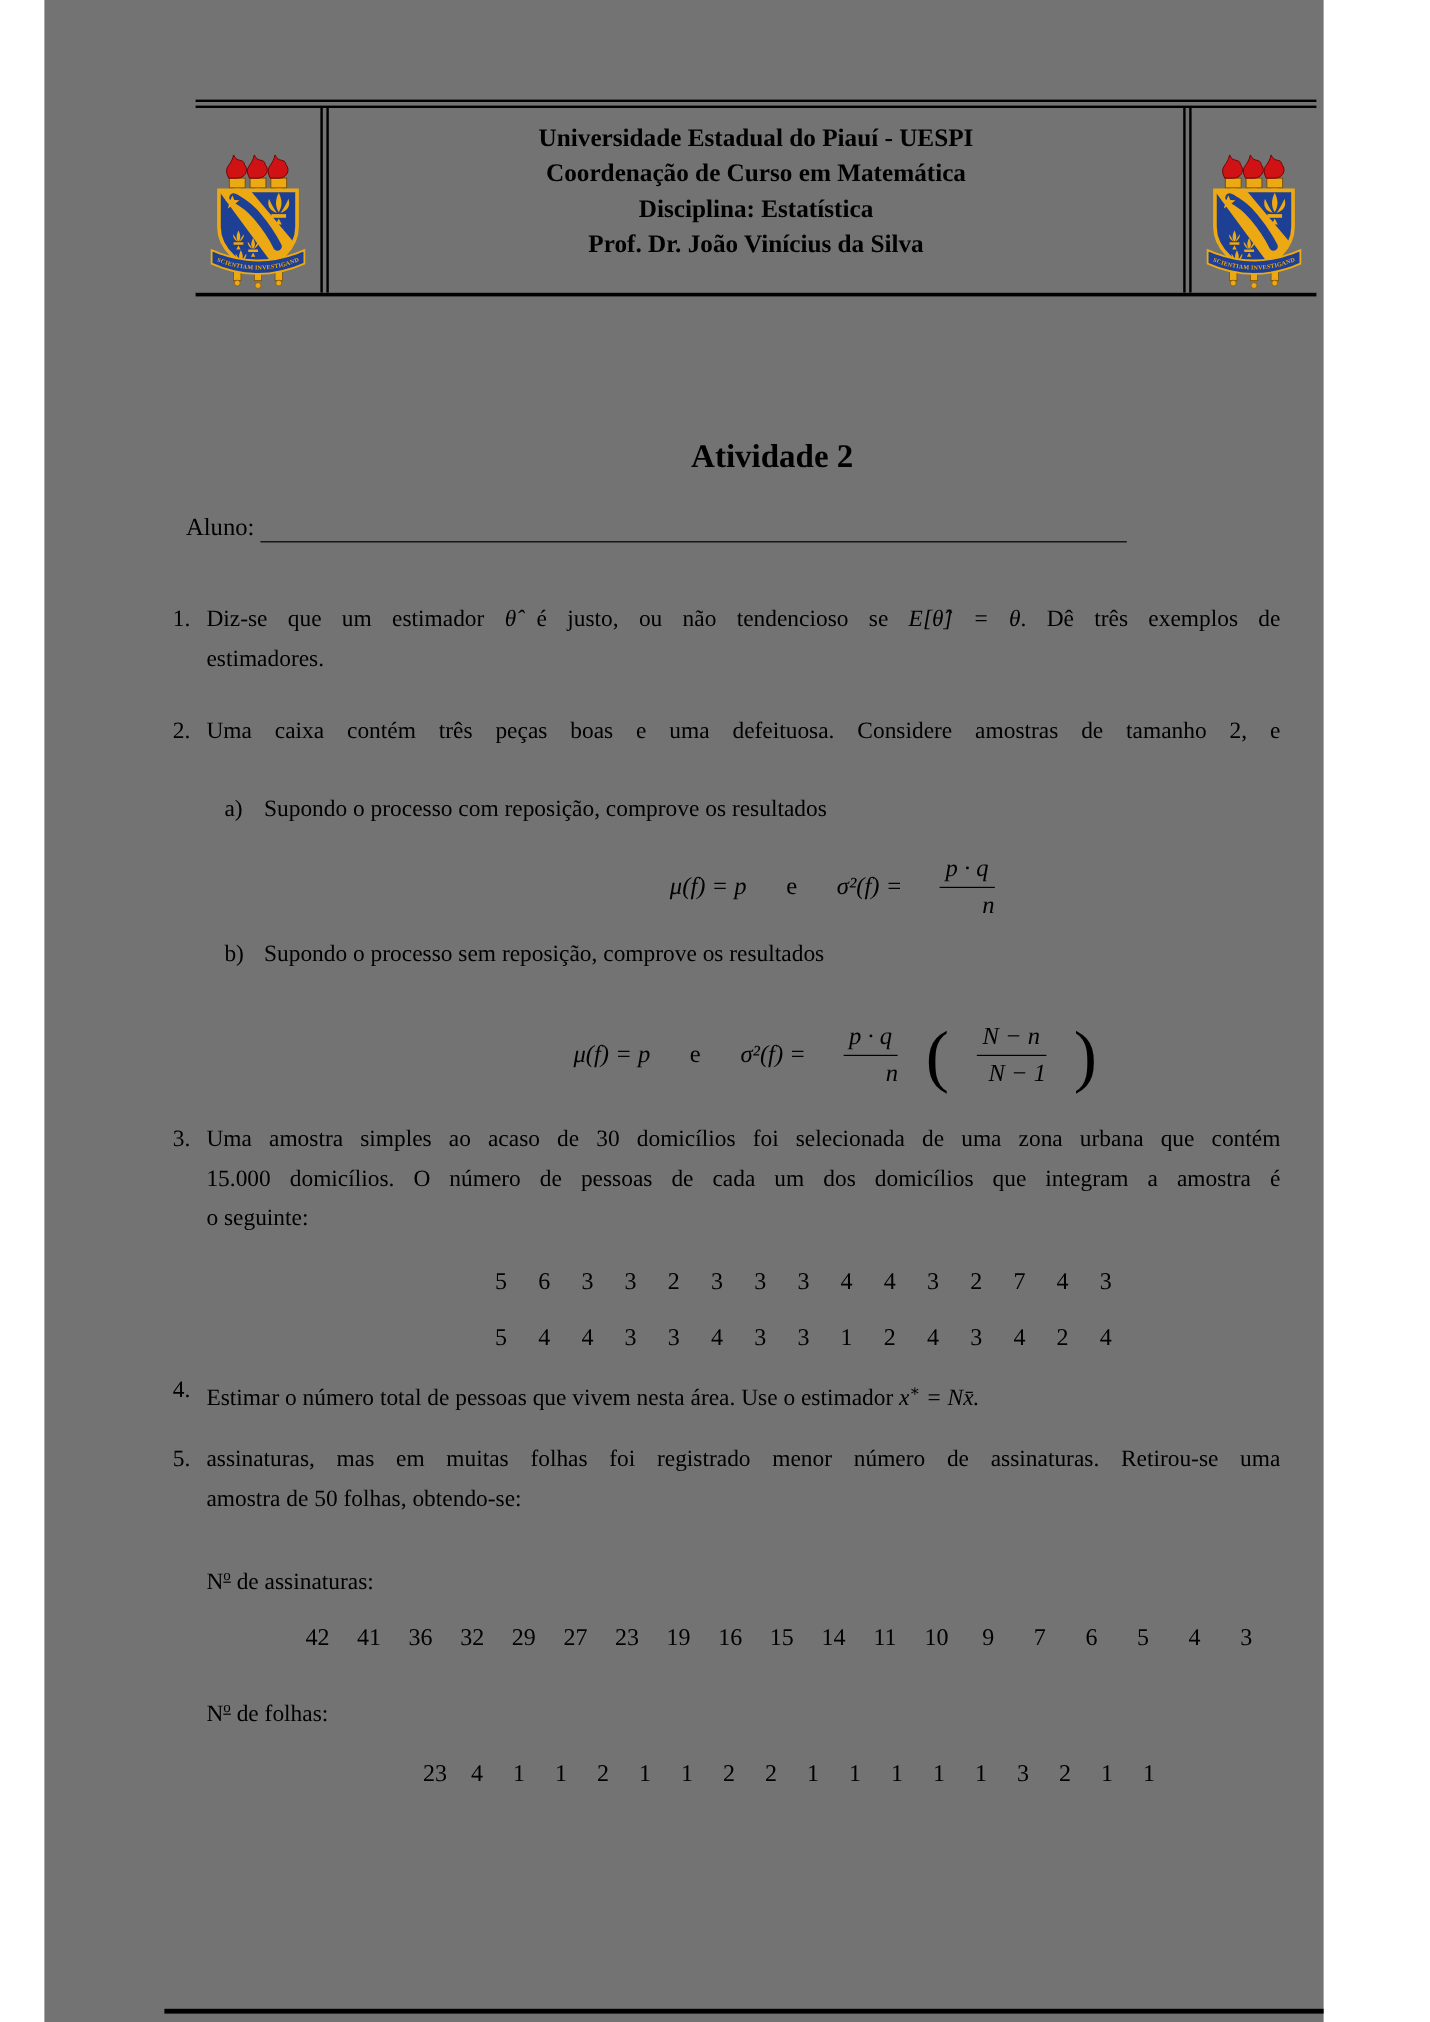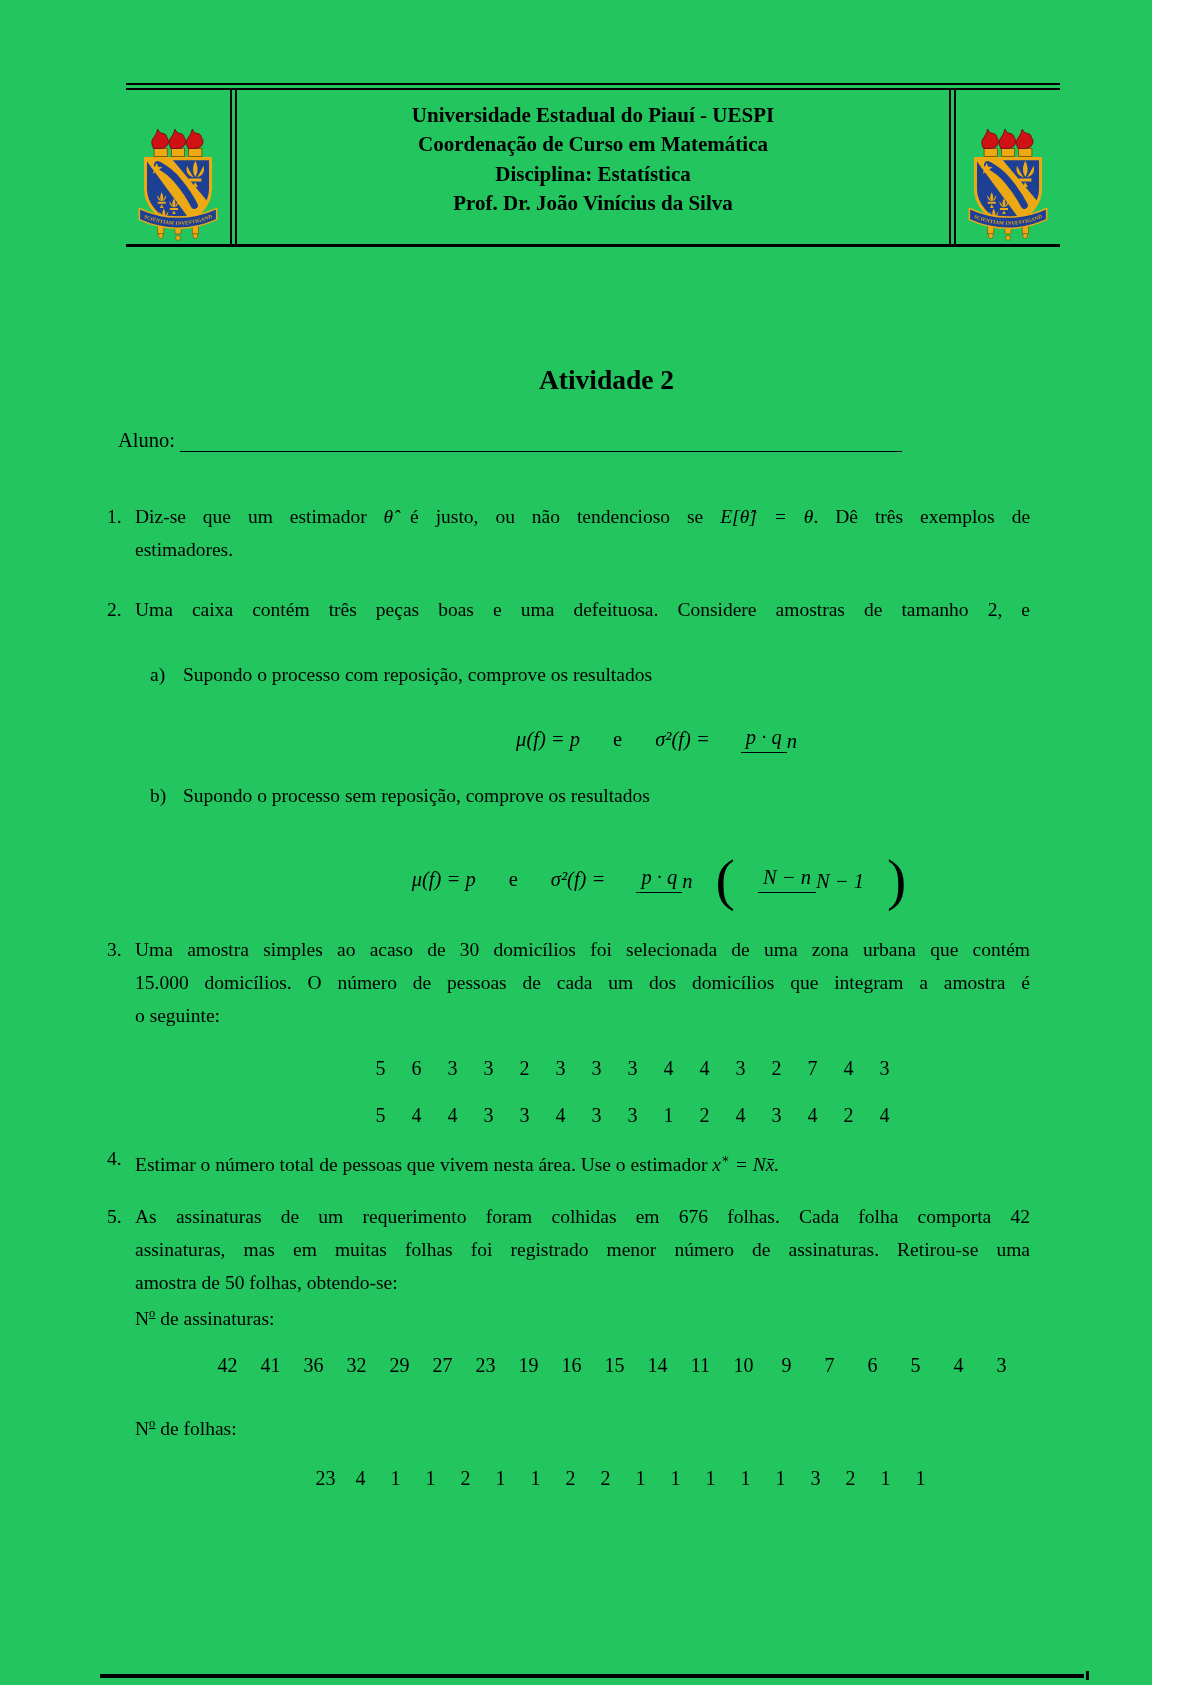--- a/index.html
+++ b/index.html
@@ -1,19 +1,20 @@
 <!DOCTYPE html>
 <html style="--logo-blue: #1d3f94; --logo-gold: #eda913; --logo-red: #d01215; --ink: #000000;"><head>
 <meta charset="utf-8">
 <style>
   html,body { margin:0; padding:0; background:#ffffff; }
   .page {
-    position:relative; width:1152px; height:1685px; background:#22c55e;
+    position:relative; width:1066px; height:1685px; background:#737373;
     font-family:"Liberation Serif","DejaVu Serif",serif; color:#000;
     overflow:hidden;
+    margin-left:37px;
   }
   
   .header {
     position:absolute; left:126px; top:83px; width:934px; height:164px;
     box-sizing:border-box; border-top:7px double #000; border-bottom:3px solid #000;
     display:flex; overflow:hidden;
   }
   .h-logo-cell { width:104px; flex:none; display:flex; align-items:flex-end; justify-content:center; padding-bottom:2px; }
   .h-sep { width:3px; flex:none; border-left:2px solid #000; border-right:2px solid #000; }
   .h-text-cell { flex:1; text-align:center; font-weight:bold; font-size:21px; line-height:29.4px; padding-top:11px; }
@@ -44,21 +45,21 @@
 
   
   .formula {
     position:absolute; left:135px; width:895px; display:flex; justify-content:center;
     align-items:center; font-size:20.5px; transform:translateX(77px);gap:16px;
   }
   #formula-a { top:708px; height:62px; }
   #formula-b { top:846px; height:66px; }
   .conj { margin:0 17px; font-style:normal; }
   .eqgap { margin-right:9px; }
-  .frac { display:inline-flex; flex-direction:row; align-items:center; margin:0 6px; line-height:24px; text-align:center; }
+  .frac { display:inline-flex; flex-direction:column; align-items:flex-end; margin:0 6px; line-height:24px; text-align:center; }
   .fnum { display:block; padding:0 5px 3px; border-bottom:1.5px solid #000; }
   .fden { display:block; padding-top:3px; }
   .bigp { font-size:58px; line-height:0; font-style:normal; margin:0 1px; position:relative; top:1px; font-weight:normal; }
 
   
   .numrow { position:absolute; display:flex; font-size:20px; line-height:24px; }
   .numrow .ni { text-align:center; }
   #row3a, #row3b { left:374px; gap:23px; }
   #row3a { top:1056px; } #row3b { top:1103px; }
   #row3a .ni, #row3b .ni { min-width:13px; }
@@ -263,21 +264,20 @@
         <span>Estimar o número total de pessoas que vivem nesta área. Use o estimador</span>
         <span class="mi">x</span><sup class="star">∗</sup>
         <span class="mi">= Nx̄.</span>
       </div>
     </div>
   </div>
 
   <div class="q" style="top:1200px">
     <span class="qnum">5.</span>
     <div class="qbody">
-      <div class="jl">As assinaturas de um requerimento foram colhidas em 676 folhas. Cada folha comporta 42</div>
       <div class="jl">assinaturas, mas em muitas folhas foi registrado menor número de assinaturas. Retirou-se uma</div>
       <div>amostra de 50 folhas, obtendo-se:</div>
     </div>
   </div>
 
   <div class="freelabel" id="lbl-sig">
     <span>N</span><sup class="ord">o</sup>
     <span>de assinaturas:</span>
   </div>
 

